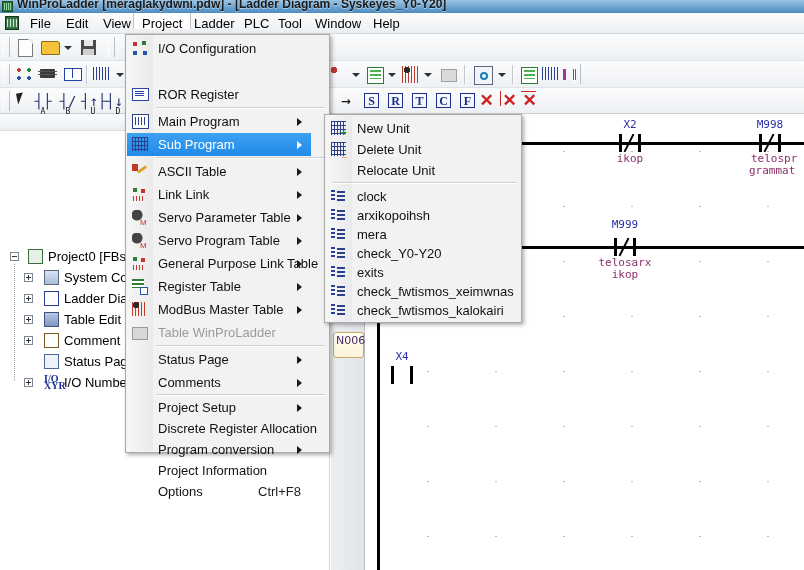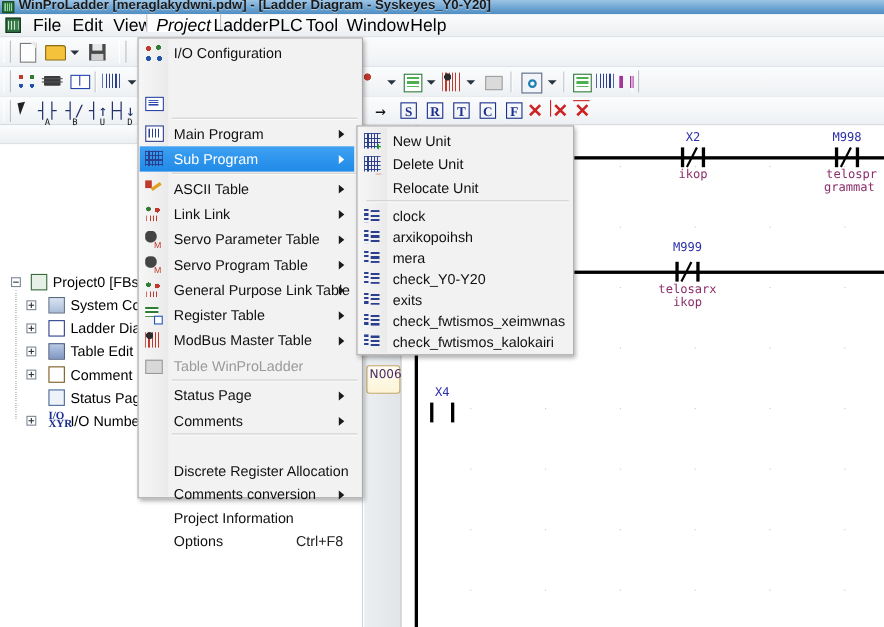--- a/index.html
+++ b/index.html
@@ -42,26 +42,25 @@
   .menubar .appicon{
     position:absolute;left:5px;top:3px;width:14px;height:14px;
     background:#2f6f3f;border:1px solid #17341f;box-sizing:border-box;
   }
   .menubar .appicon:after{
     content:"";position:absolute;left:1px;top:2px;right:1px;bottom:2px;
     background:repeating-linear-gradient(90deg,#cfe9d4 0 1px,#3e7f50 1px 3px);
   }
   .mb-item{
     position:absolute;top:0;height:16px;line-height:21px;
-    padding:0 8px;font-size:16px;white-space:nowrap;cursor:default;
+    padding:0 8px;font-size:13px;white-space:nowrap;cursor:default;
   }
   .mb-item.active{
     background:#ffffff;border-left:1px solid #bcc2c8;border-right:1px solid #bcc2c8;
     box-sizing:border-box;
-    font-style:italic;
   }
 
   
   .toolrow{
     position:absolute;left:0;width:804px;
     background:linear-gradient(#fbfcfd,#eef1f4);
     box-sizing:border-box;
   }
   #toolrow1{top:34px;height:27px;border-bottom:1px solid #dfe3e7;}
   #toolrow2{top:61px;height:27px;border-bottom:1px solid #dfe3e7;}
@@ -187,21 +186,21 @@
   .menupanel{
     position:absolute;background:#f2f2f2;
     border:1px solid #a9a9a9;box-shadow:2px 2px 4px rgba(0,0,0,.32);
     box-sizing:border-box;
   }
   .menupanel .gutterstrip{
     position:absolute;left:1px;top:1px;bottom:1px;width:26px;
     background:linear-gradient(90deg,#f6f6f6,#eaeaea);
   }
   .mi{
-    position:absolute;left:1px;right:7px;height:23px;line-height:23px;
+    position:absolute;left:1px;right:18px;height:23px;line-height:23px;
     font-size:13px;white-space:nowrap;cursor:default;color:#111;
   }
   .mi .mtext{position:absolute;left:31px;top:0;}
   .mi .macc{position:absolute;right:10px;top:0;color:#222;}
   .mi .sub{
     position:absolute;right:9px;top:8px;width:0;height:0;
     border-top:4px solid transparent;border-bottom:4px solid transparent;
     border-left:5px solid #1a1a1a;
   }
   .mi .mico{position:absolute;left:5px;top:3px;width:17px;height:17px;}
@@ -504,20 +503,21 @@
     <div class="mi" style="top:2px">
       <span class="mico">
           <span class="mic-io"></span>
         </span>
       <span class="mtext">I/O Configuration</span>
     </div>
     <div class="mi" style="top:48px">
       <span class="mico">
           <span class="mic-ror"></span>
         </span>
+      <span class="mtext">ROR Register</span>
     </div>
 
     <div class="mdiv" style="top:72px"></div>
 
     <div class="mi" style="top:75px">
       <span class="mico">
           <span class="mic-main"></span>
         </span>
       <span class="mtext">Main Program</span>
       <span class="sub"></span>
@@ -594,25 +594,29 @@
       <span class="mtext">Status Page</span>
       <span class="sub"></span>
     </div>
     <div class="mi" style="top:336px">
       <span class="mtext">Comments</span>
       <span class="sub"></span>
     </div>
 
     <div class="mdiv" style="top:359px"></div>
 
+    <div class="mi" style="top:361px">
+      <span class="mtext">Project Setup</span>
+      <span class="sub"></span>
+    </div>
     <div class="mi" style="top:382px">
       <span class="mtext">Discrete  Register Allocation</span>
     </div>
     <div class="mi" style="top:403px">
-      <span class="mtext">Comments conversion</span>
+      <span class="mtext">Program conversion</span>
       <span class="sub"></span>
     </div>
     <div class="mi" style="top:424px">
       <span class="mtext">Project Information</span>
     </div>
     <div class="mi" style="top:445px">
       <span class="mtext">Options</span>
       <span class="macc">Ctrl+F8</span>
     </div>
   </div>

